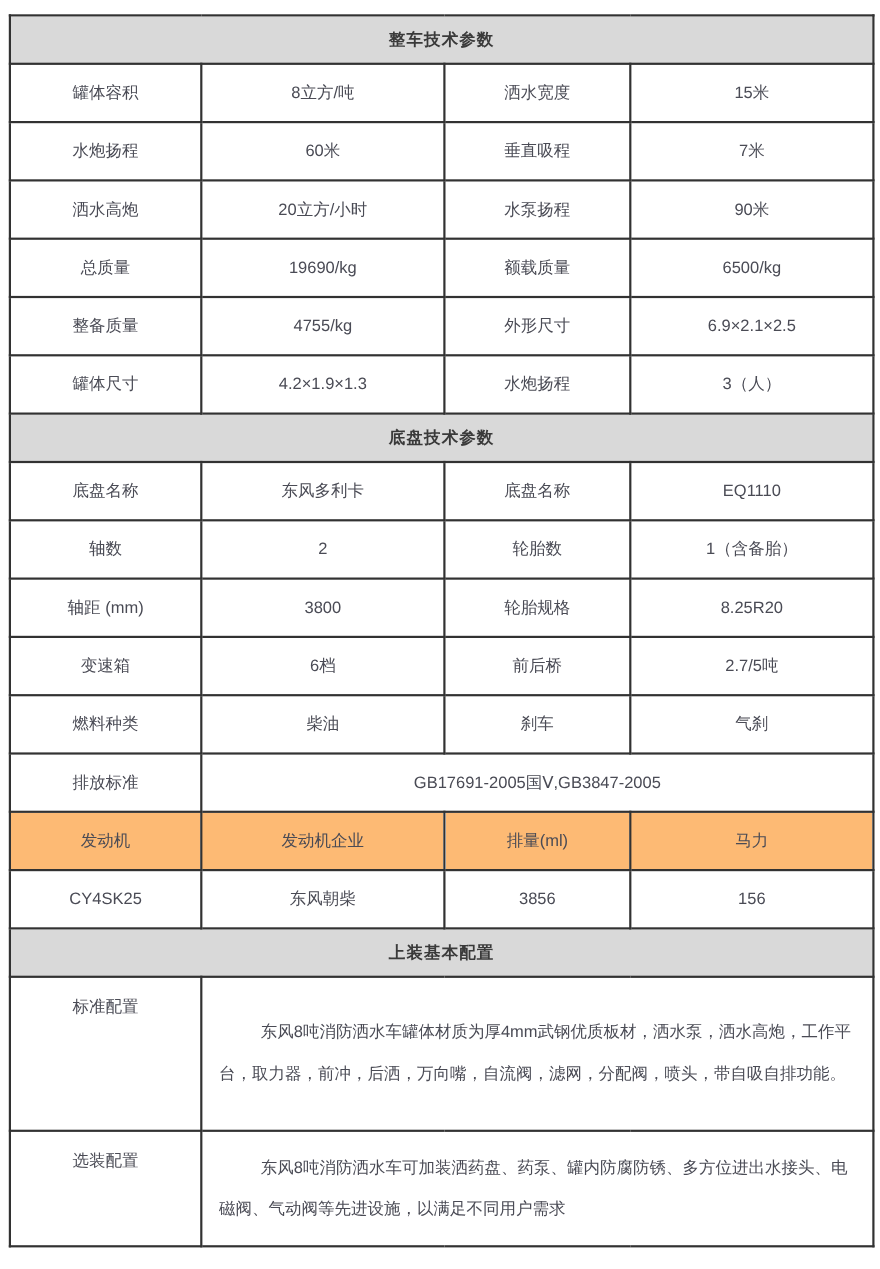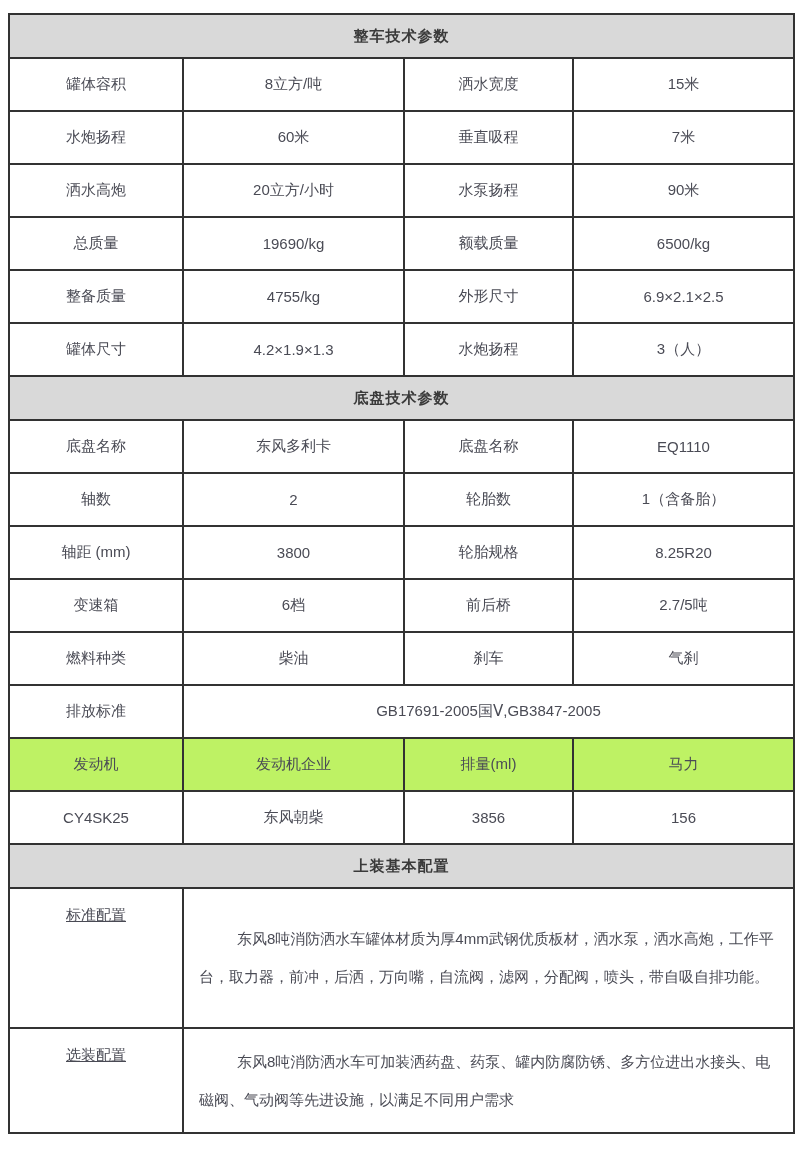--- a/index.html
+++ b/index.html
@@ -34,27 +34,26 @@
   tr.data-row td { height: 51px; }
   td.section-header {
     background: #d9d9d9;
     font-weight: bold;
     color: #3a3a3a;
     height: 42px;
     font-size: 15px;
     letter-spacing: 1px;
   }
   tr.engine-header-row td {
-    background: #bef264;
+    background: #fdba74;
     height: 51px;
   }
   td.config-label {
     vertical-align: top;
     padding-top: 17px;
-    text-decoration: underline;
   }
   td.config-text {
     text-align: left;
     text-indent: 38px;
     line-height: 38px;
     padding: 4px 16px 4px 15px;
     vertical-align: middle;
   }
   tr.config-row-standard td { height: 121px; }
   tr.config-row-optional td { height: 86px; }

